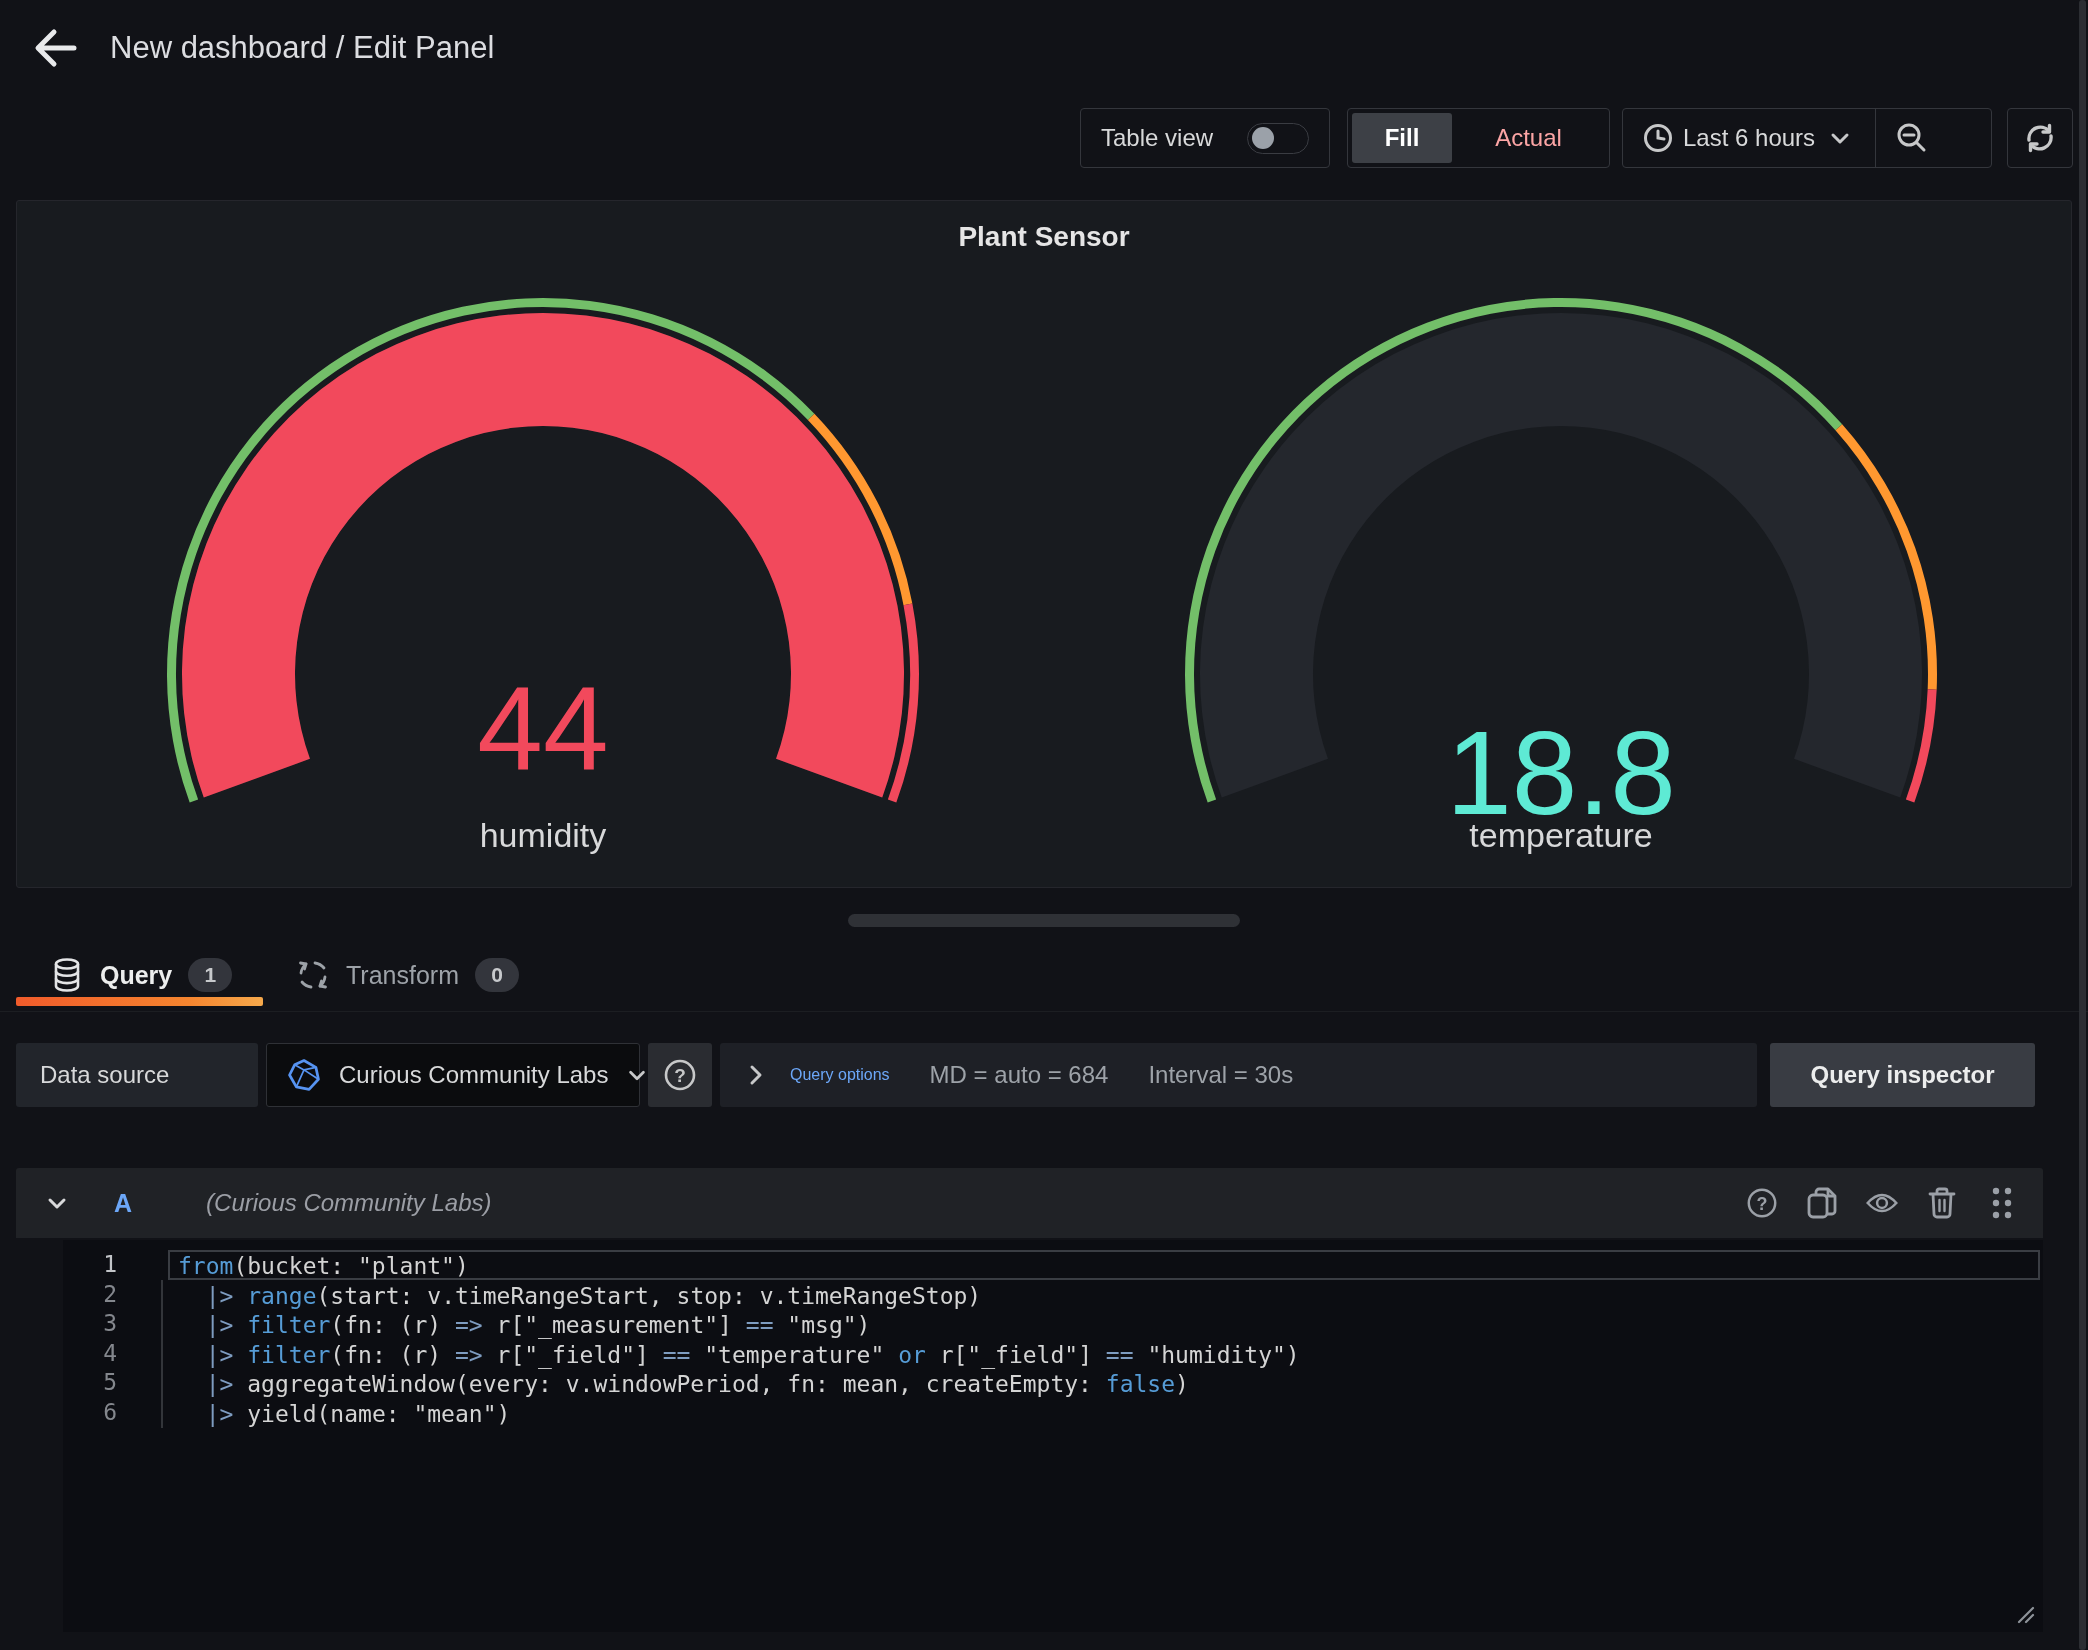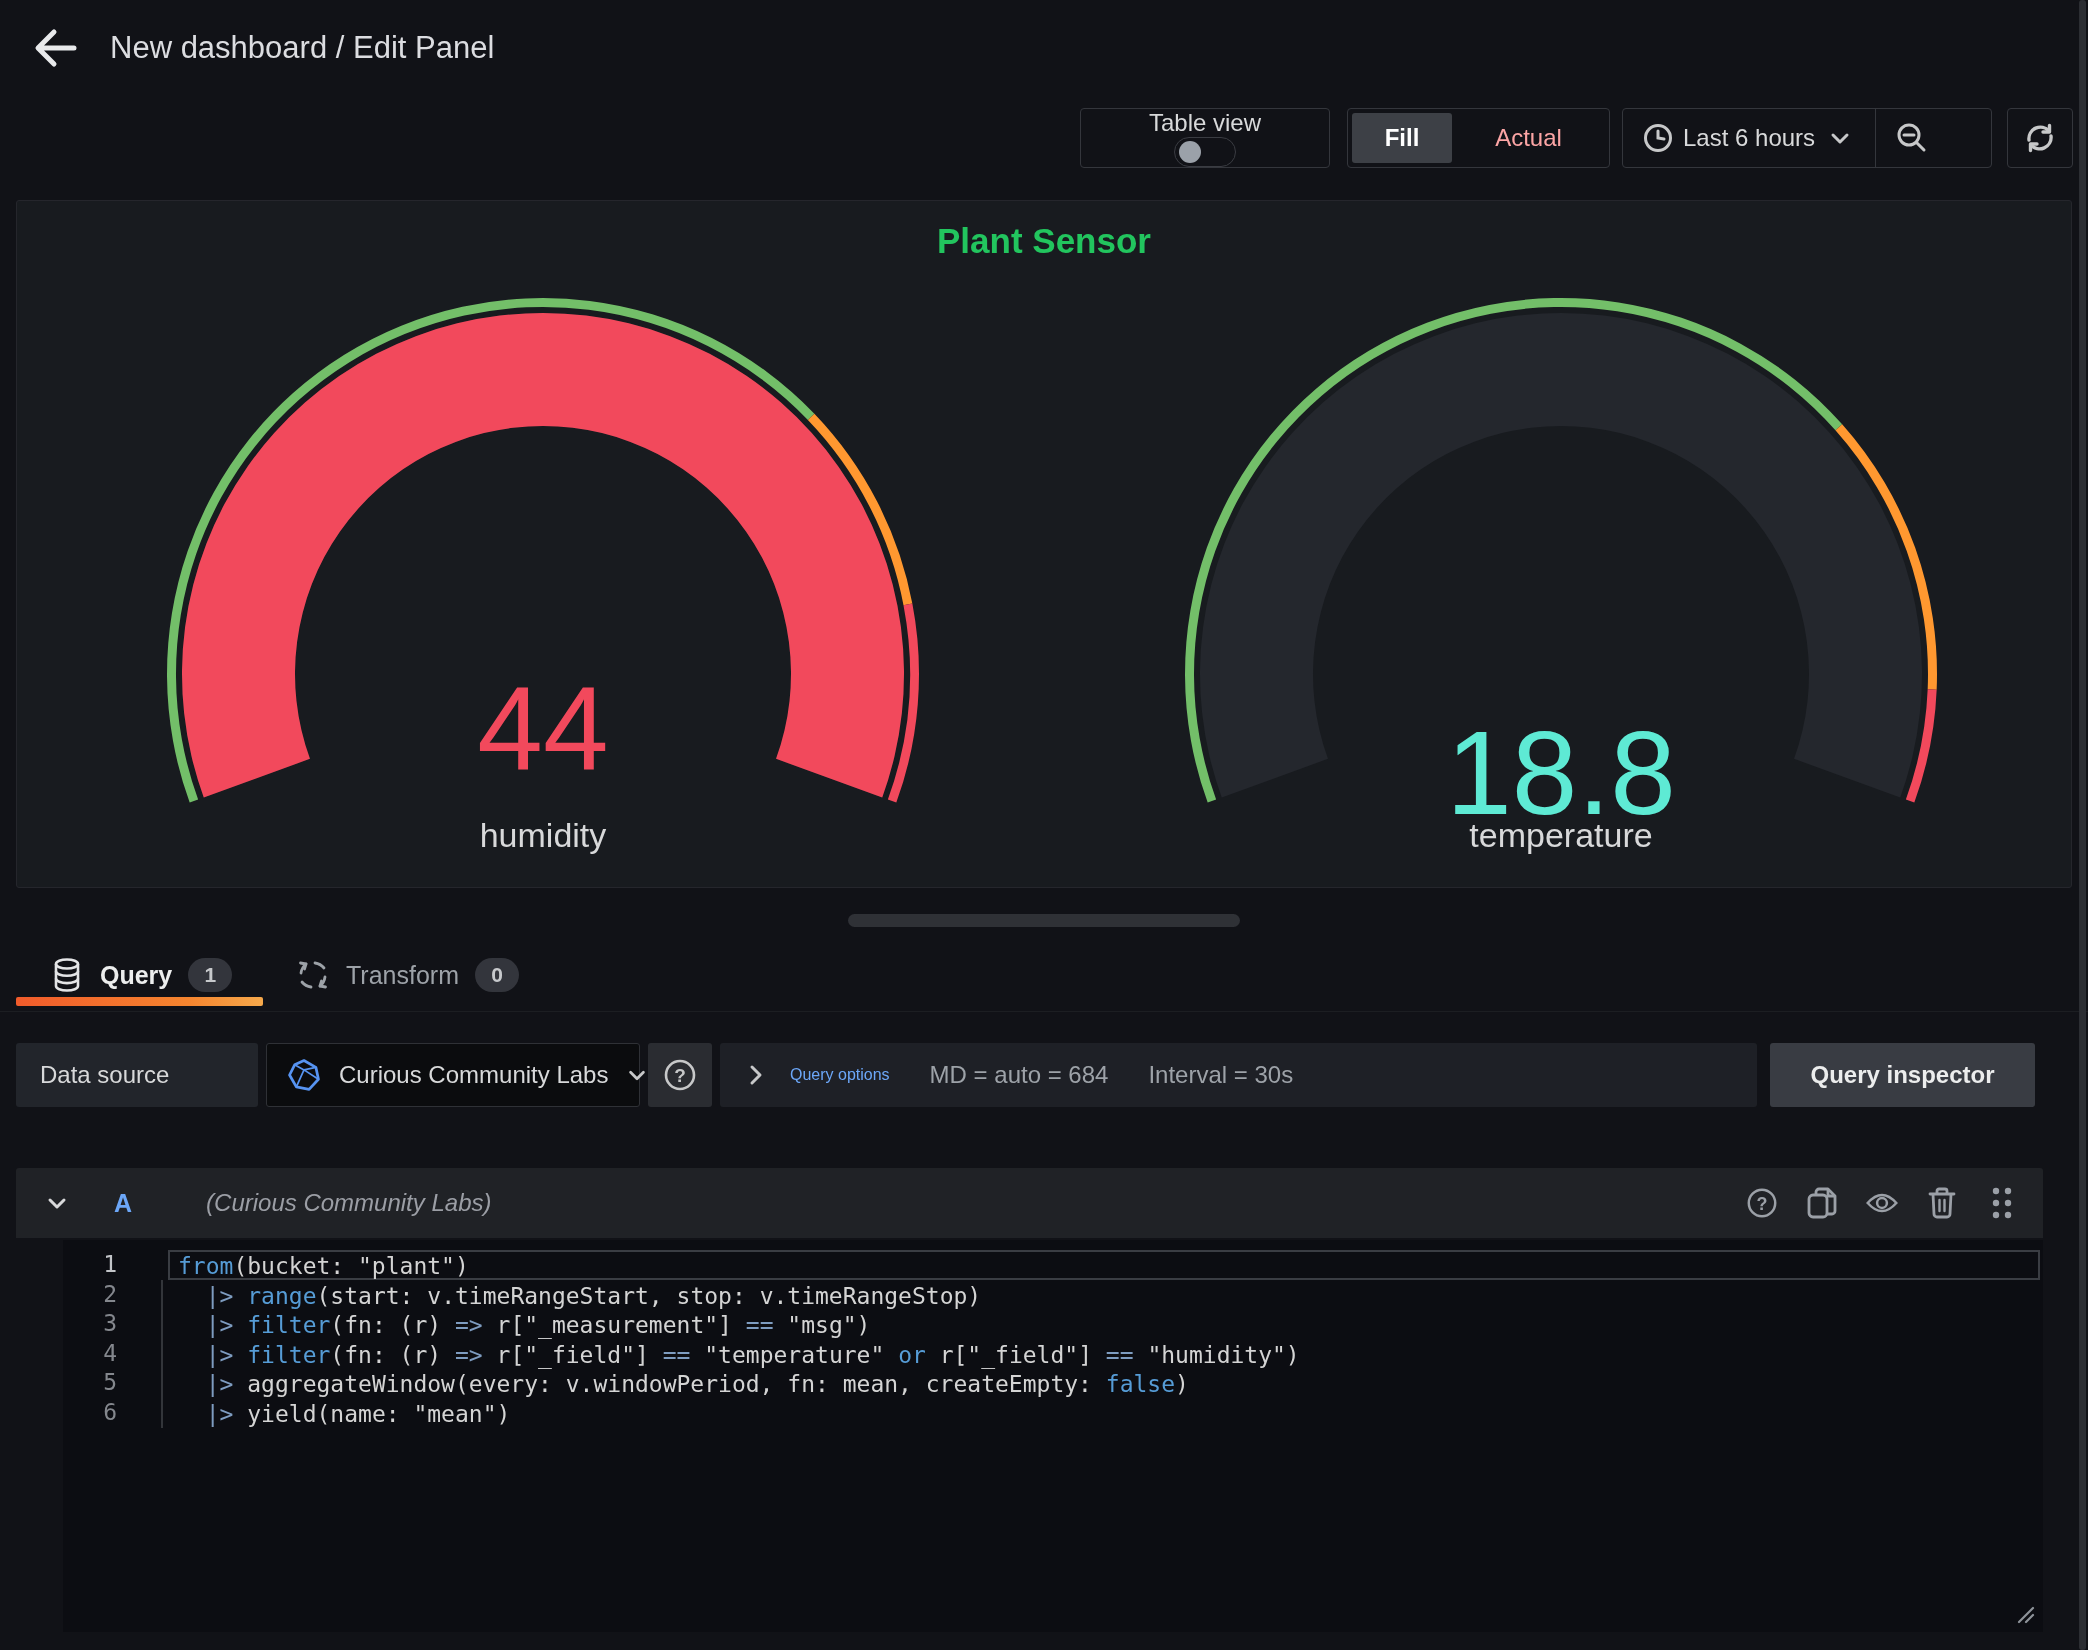--- a/index.html
+++ b/index.html
@@ -8,41 +8,41 @@
   .abs{position:absolute;}
   svg{display:block;}
 
   
   #back-btn{left:30px;top:22px;width:52px;height:52px;cursor:pointer;}
   #page-title{left:110px;top:18px;font-size:31px;font-weight:500;color:#dcdde1;line-height:60px;}
 
   
   .tb-box{position:absolute;top:108px;height:60px;border:1px solid #34363c;border-radius:4px;
           box-sizing:border-box;display:flex;align-items:center;}
-  #tableview-box{left:1080px;width:250px;padding:0 20px;justify-content:space-between;flex-direction:column;}
+  #tableview-box{left:1080px;width:250px;padding:0 20px;justify-content:space-between;}
   #tableview-box .lbl{font-size:24px;color:#d8d9da;}
   .toggle{width:62px;height:31px;border-radius:16px;background:#111217;border:1px solid #3a3c42;
           position:relative;cursor:pointer;box-sizing:border-box;}
   .toggle .knob{position:absolute;left:4px;top:3px;width:22px;height:22px;border-radius:50%;background:#9ba1a9;}
   #fill-group{left:1347px;width:263px;padding:4px;}
   .seg{height:100%;display:flex;align-items:center;justify-content:center;font-size:24px;
        border-radius:3px;cursor:pointer;box-sizing:border-box;}
   .seg.active{background:#3d4046;color:#ffffff;font-weight:700;width:100px;}
   .seg.inactive{color:#fca5a5;width:153px;}
   #time-group{left:1622px;width:370px;padding:0;}
   #time-picker{display:flex;align-items:center;gap:8px;padding:0 18px;height:100%;cursor:pointer;}
   #time-label{font-size:24px;font-weight:500;color:#d8d9da;white-space:nowrap;}
   #zoomout-btn{width:72px;height:100%;border-left:1px solid #34363c;display:flex;align-items:center;
                justify-content:center;cursor:pointer;box-sizing:border-box;}
   #refresh-btn{left:2007px;width:66px;justify-content:center;cursor:pointer;}
 
   
   #panel{left:16px;top:200px;width:2056px;height:688px;background:#181b1f;
          border:1px solid #25262c;border-radius:3px;box-sizing:border-box;}
-  #panel-title{left:0;top:20px;width:100%;text-align:center;font-size:35px;font-weight:700;color:#22c55e;}
+  #panel-title{left:0;top:20px;width:100%;text-align:center;font-size:28px;font-weight:700;color:#e5e5e5;}
   .gauge{position:absolute;top:70px;width:780px;height:600px;}
   #gauge-0{left:136px;}
   #gauge-1{left:1154px;}
   .gauge .gvalue{position:absolute;top:398px;width:100%;text-align:center;
                  font-size:118px;font-weight:500;line-height:120px;}
   .gauge .glabel{position:absolute;top:545px;width:100%;text-align:center;
                  font-size:34px;color:#d8d9da;}
 
   #panel-resize-handle{left:848px;top:914px;width:392px;height:13px;border-radius:7px;background:#2f3136;cursor:row-resize;}
 

